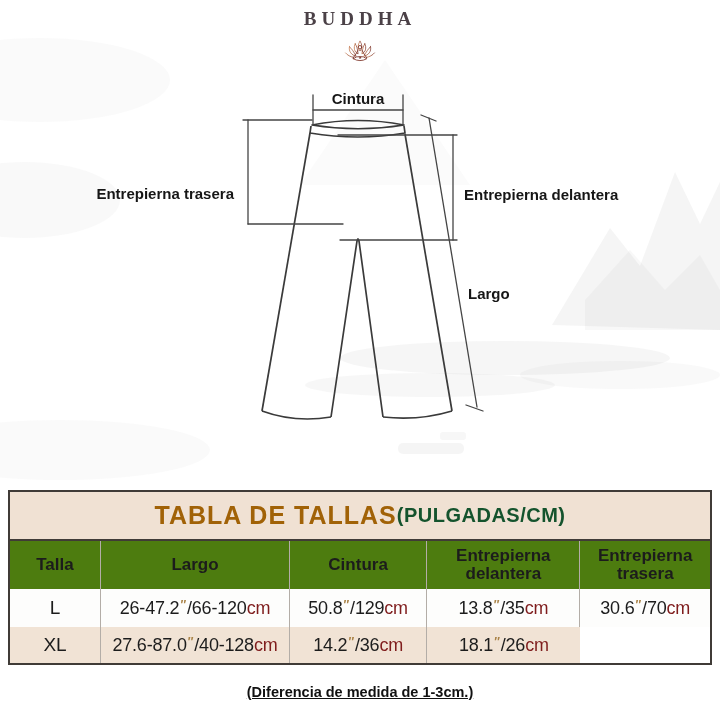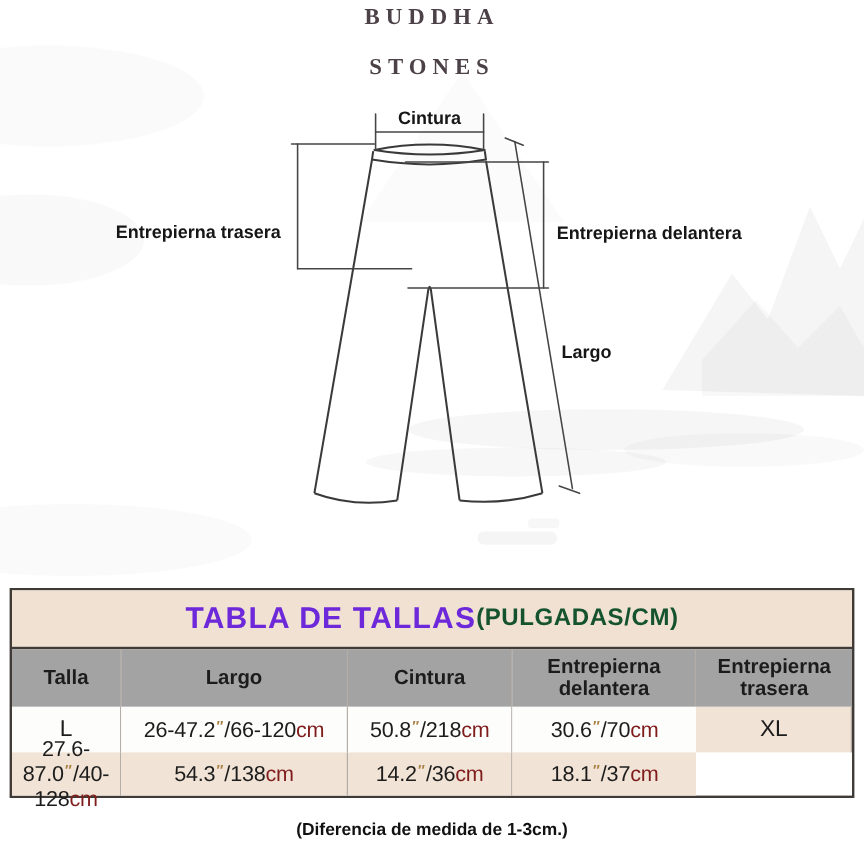--- a/index.html
+++ b/index.html
@@ -41,47 +41,47 @@
   .size-table {
     position: absolute; left: 8px; top: 490px; width: 704px;
     border: 2px solid #403b37; background: #fff;
   }
   .t-title {
     height: 49px; background: #f0e1d3;
     border-bottom: 2px solid #403b37;
     display: flex; align-items: center; justify-content: center;
   }
   .title-main {
-    color: #6d28d9; font-size: 25px; font-weight: bold; letter-spacing: 1px;
+    color: #a16207; font-size: 25px; font-weight: bold; letter-spacing: 1px;
   }
   .title-sub {
     color: #14532d; font-size: 20px; font-weight: bold; letter-spacing: 0.5px;
   }
   .t-grid {
     display: grid;
     grid-template-columns: 13% 27% 19.6% 21.9% 18.5%;
     grid-template-rows: 48px 38px 36px;
   }
   .cell {
     display: flex; align-items: center; justify-content: center;
     text-align: center; padding: 0 4px;
   }
   .sep { border-right: 1px solid #b3ada7; }
-  .th { background: #a3a3a3; font-weight: bold; font-size: 17px; line-height: 1.05; }
+  .th { background: #4d7c0f; font-weight: bold; font-size: 17px; line-height: 1.05; }
   .r-l  { background: #fdfdfc; }
   .r-xl { background: #f1e3d5; }
   .td { font-size: 18px; letter-spacing: -0.2px; }
   .talla { font-size: 19px; }
   .u-in { color: #aa8347; font-size: 12px; vertical-align: 5px; margin: 0 1px; font-weight: 600; }
   .u-cm { color: #7f1d1d; }
 
   
   .footer-note {
     position: absolute; left: 0; top: 684px; width: 720px;
-    text-align: center; font-size: 14.5px; font-weight: bold; color: #111;
+    text-align: center; font-size: 14.5px; font-weight: bold; color: #111; text-decoration: underline;
   }
 </style>
 </head>
 <body>
 
 <svg id="watermark" viewBox="0 0 720 720" xmlns="http://www.w3.org/2000/svg">
   <g fill="#9a9a9a">
     <ellipse cx="40" cy="80" rx="130" ry="42" opacity="0.05"></ellipse>
     <ellipse cx="25" cy="200" rx="95" ry="38" opacity="0.06"></ellipse>
     <ellipse cx="60" cy="450" rx="150" ry="30" opacity="0.05"></ellipse>
@@ -115,21 +115,20 @@
       <path d="M62,27 C58,32 52,35 46,36"></path>
     </g>
     <g fill="none" stroke="#7e352a" stroke-width="1.8" stroke-linecap="round">
       <circle cx="32" cy="15" r="3.6"></circle>
       <path d="M28,21 C25,27 22,32 18,37"></path>
       <path d="M36,21 C39,27 42,32 46,37"></path>
       <path d="M18,39 Q32,47 46,39 Q39,33.5 32,34.5 Q25,33.5 18,39 Z"></path>
       <circle cx="32" cy="37" r="1.4"></circle>
     </g>
   </svg>
-  <span class="brand-word">STONES</span>
 </div>
 
 <svg id="diagram-svg" viewBox="0 0 720 720" xmlns="http://www.w3.org/2000/svg">
 
   <g fill="none" stroke="#3a3a3a" stroke-width="1.7" stroke-linejoin="round">
     <path d="M312,125 Q358,116 404,125 Q358,132.5 312,125 Z"></path>
     <path d="M311,126 L310,133 Q358,141 405,133 L404,126"></path>
     <path d="M310,133 L262,411"></path>
     <path d="M262,411 Q295,423 331,417"></path>
     <path d="M331,417 L357,241 L358,239 L359,241 L383,417"></path>
@@ -177,35 +176,35 @@
     <div class="cell th sep">Largo</div>
     <div class="cell th sep">Cintura</div>
     <div class="cell th sep">Entrepierna delantera</div>
     <div class="cell th">Entrepierna trasera</div>
 
     <div class="cell td talla r-l sep">L</div>
     <div class="cell td r-l sep">
       <span><span>26-47.2</span><span class="u-in">″</span><span>/</span><span>66-120</span><span class="u-cm">cm</span></span>
     </div>
     <div class="cell td r-l sep">
-      <span><span>50.8</span><span class="u-in">″</span><span>/</span><span>218</span><span class="u-cm">cm</span></span>
+      <span><span>50.8</span><span class="u-in">″</span><span>/</span><span>129</span><span class="u-cm">cm</span></span>
+    </div>
+    <div class="cell td r-l sep">
+      <span><span>13.8</span><span class="u-in">″</span><span>/</span><span>35</span><span class="u-cm">cm</span></span>
     </div>
     <div class="cell td r-l">
       <span><span>30.6</span><span class="u-in">″</span><span>/</span><span>70</span><span class="u-cm">cm</span></span>
     </div>
 
     <div class="cell td talla r-xl sep">XL</div>
     <div class="cell td r-xl sep">
       <span><span>27.6-87.0</span><span class="u-in">″</span><span>/</span><span>40-128</span><span class="u-cm">cm</span></span>
     </div>
     <div class="cell td r-xl sep">
-      <span><span>54.3</span><span class="u-in">″</span><span>/</span><span>138</span><span class="u-cm">cm</span></span>
-    </div>
-    <div class="cell td r-xl sep">
       <span><span>14.2</span><span class="u-in">″</span><span>/</span><span>36</span><span class="u-cm">cm</span></span>
     </div>
     <div class="cell td r-xl">
-      <span><span>18.1</span><span class="u-in">″</span><span>/</span><span>37</span><span class="u-cm">cm</span></span>
+      <span><span>18.1</span><span class="u-in">″</span><span>/</span><span>26</span><span class="u-cm">cm</span></span>
     </div>
   </div>
 </div>
 
 <div class="footer-note">(Diferencia de medida de 1-3cm.)</div>
 
 </body></html>

